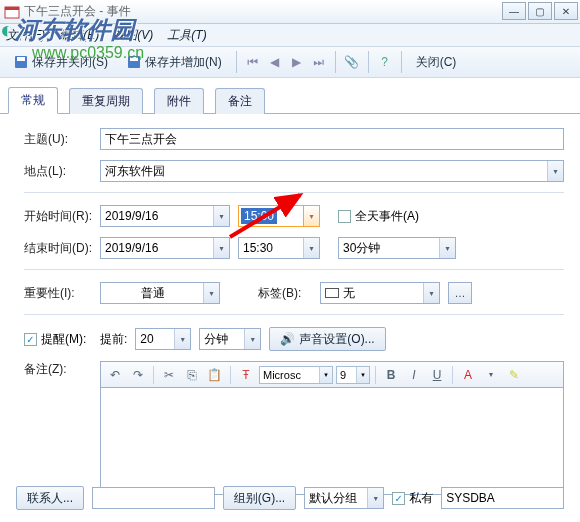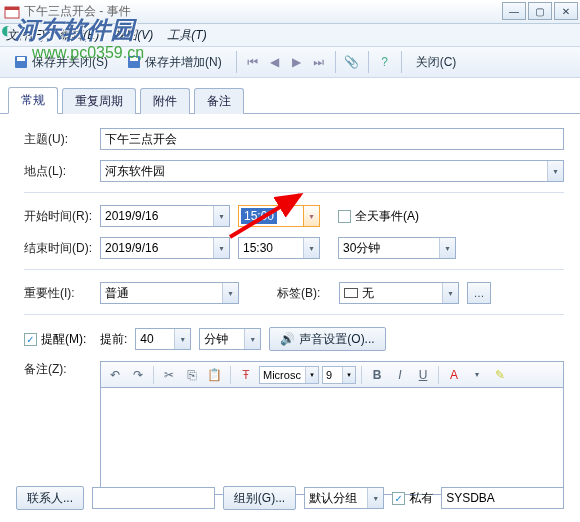--- a/index.html
+++ b/index.html
@@ -14,42 +14,42 @@
 .watermark { position: absolute; left: 0; top: 14px; width: 220px; pointer-events: none; z-index: 5; opacity: .95; }
 .watermark .logo { font-size: 24px; font-weight: bold; color: #3a62a3; font-style: italic; text-shadow: 1px 1px #fff; }
 .watermark .logo .circ { color: #2a8; }
 .watermark .url { font-size: 16px; color: #3aa33a; font-family: Arial; margin-left: 32px; margin-top: -2px; }
 .toolbar { height: 32px; border-top: 1px solid #cdd9e8; border-bottom: 1px solid #cdd9e8; background: linear-gradient(#f7fafd,#e6eef8); display: flex; align-items: center; padding: 0 6px; gap: 4px; }
 .tbtn { display: flex; align-items: center; gap: 3px; padding: 2px 6px; border: 1px solid transparent; border-radius: 2px; cursor: pointer; color: #234; }
 .tbtn .ico { width: 16px; height: 16px; display: inline-flex; align-items: center; justify-content: center; }
 .tsep { width: 1px; height: 22px; background: #b9c8dc; margin: 0 3px; }
 .navico { width: 18px; height: 18px; display: inline-flex; align-items: center; justify-content: center; color: #88a; cursor: pointer; }
 .tabs { display: flex; align-items: flex-end; padding: 8px 8px 0 8px; gap: 0; background: #fff; border-bottom: 1px solid #a0b4cf; }
-.tab { padding: 4px 12px; border: 1px solid #a0b4cf; border-bottom: none; margin-right: 4px; background: #eaf0f8; color: #224; cursor: pointer; border-radius: 3px 3px 0 0; position: relative; top: 1px; }
+.tab { padding: 4px 12px; border: 1px solid #a0b4cf; border-bottom: none; margin-right: 11px; background: #eaf0f8; color: #224; cursor: pointer; border-radius: 3px 3px 0 0; position: relative; top: 1px; }
 .tab.active { background: #fff; color: #237; font-weight: 500; border-bottom: 1px solid #fff; }
 .form { padding: 14px 16px 8px 24px; }
 .row { display: flex; align-items: center; margin-bottom: 10px; gap: 8px; }
 .lbl { width: 68px; color: #222; }
 .input, .combo { border: 1px solid #9bb0cc; height: 22px; background: #fff; padding: 0 4px; display: flex; align-items: center; position: relative; }
 .input { flex: 1; }
 .combo { position: relative; padding-right: 18px; }
 .combo .dd { position: absolute; right: 0; top: 0; width: 16px; height: 100%; border-left: 1px solid #c0cee0; background: linear-gradient(#f5f8fc,#dde8f5); display: flex; align-items: center; justify-content: center; font-size: 8px; color: #567; cursor: pointer; }
 .hr { height: 1px; background: #d6dfec; margin: 6px 0 12px; }
 .time-sel { border: 1px solid #f7a536; background: #fff; height: 22px; width: 82px; display: flex; align-items: center; position: relative; }
 .time-sel .val { background: #3a72c8; color: #fff; padding: 1px 3px; margin-left: 2px; }
 .time-sel .dd { position: absolute; right: 0; top: 0; width: 16px; height: 100%; border-left: 1px solid #f7a536; background: linear-gradient(#fff,#ffe6bf); display: flex; align-items: center; justify-content: center; font-size: 8px; color: #a67; cursor: pointer; }
 .chkline { display: flex; align-items: center; gap: 4px; }
 .chk { width: 13px; height: 13px; border: 1px solid #8aa; background: #fff; display: inline-flex; align-items: center; justify-content: center; font-size: 10px; color: #28c; cursor: pointer; }
 .smbtn { border: 1px solid #9bb0cc; background: linear-gradient(#f7fafd,#e0e9f4); height: 22px; width: 24px; display: flex; align-items: center; justify-content: center; cursor: pointer; color: #345; font-size: 11px; }
 .btn { border: 1px solid #9bb0cc; background: linear-gradient(#f7fafd,#e0e9f4); height: 24px; padding: 0 10px; display: inline-flex; align-items: center; gap: 4px; cursor: pointer; color: #123; border-radius: 2px; }
 .arrow { position: absolute; left: 225px; top: 182px; pointer-events: none; z-index: 20; }
 .editor-tb { border: 1px solid #9bb0cc; border-bottom: none; background: linear-gradient(#fbfcfe,#eaf0f8); height: 26px; display: flex; align-items: center; padding: 0 4px; gap: 3px; }
 .editor-tb .eico { width: 20px; height: 20px; display: inline-flex; align-items: center; justify-content: center; cursor: pointer; color: #567; font-size: 12px; }
 .editor-tb .esep { width: 1px; height: 18px; background: #c5d2e4; margin: 0 2px; }
-.editor-tb .fontbox { border: 1px solid #a9bdd7; height: 18px; width: 60px; font-size: 11px; display: flex; align-items: center; padding: 0 3px; background: #fff; position: relative; }
+.editor-tb .fontbox { border: 1px solid #a9bdd7; height: 18px; width: 74px; font-size: 11px; display: flex; align-items: center; padding: 0 3px; background: #fff; position: relative; }
 .editor-tb .fontbox .dd2 { position: absolute; right: 0; top: 0; width: 13px; height: 100%; border-left: 1px solid #c0cee0; background: linear-gradient(#f5f8fc,#dde8f5); display: flex; align-items: center; justify-content: center; font-size: 7px; }
 .editor-area { border: 1px solid #9bb0cc; height: 108px; background: #fff; }
 .bottom { position: absolute; bottom: 12px; left: 16px; right: 16px; display: flex; align-items: center; gap: 8px; }
 .swatch { width: 14px; height: 10px; border: 1px solid #555; display: inline-block; background: #fff; margin-right: 4px; }
 </style>
 </head>
 <body>
 
 <div class="watermark">
   <div class="logo"><span class="circ">◐</span><span>河东软件园</span></div>
@@ -177,21 +177,21 @@
     <div class="combo" style="width:118px;margin-left:10px">
       <span>30分钟</span>
         <span class="dd">▾</span>
     </div>
   </div>
 
   <div class="hr"></div>
 
   <div class="row">
     <div class="lbl">重要性(I):</div>
-    <div class="combo" style="width:139px;">
+    <div class="combo" style="width:120px;justify-content:center">
       <span>普通</span>
         <span class="dd">▾</span>
     </div>
     <div style="width:22px"></div>
     <div class="lbl" style="width:54px">标签(B):</div>
     <div class="combo" style="width:120px">
       <span class="swatch"></span>
       <span>无</span>
         <span class="dd">▾</span>
     </div>
@@ -200,21 +200,21 @@
 
   <div class="hr"></div>
 
   <div class="row">
     <div class="chkline" style="width:68px">
       <span class="chk">✓</span>
       <span>提醒(M):</span>
     </div>
     <span>提前:</span>
     <div class="combo" style="width:56px">
-      <span>40</span>
+      <span>20</span>
         <span class="dd">▾</span>
     </div>
     <div class="combo" style="width:62px">
       <span>分钟</span>
         <span class="dd">▾</span>
     </div>
     <div class="btn">
       <span>🔊</span>
       <span>声音设置(O)...</span>
     </div>

